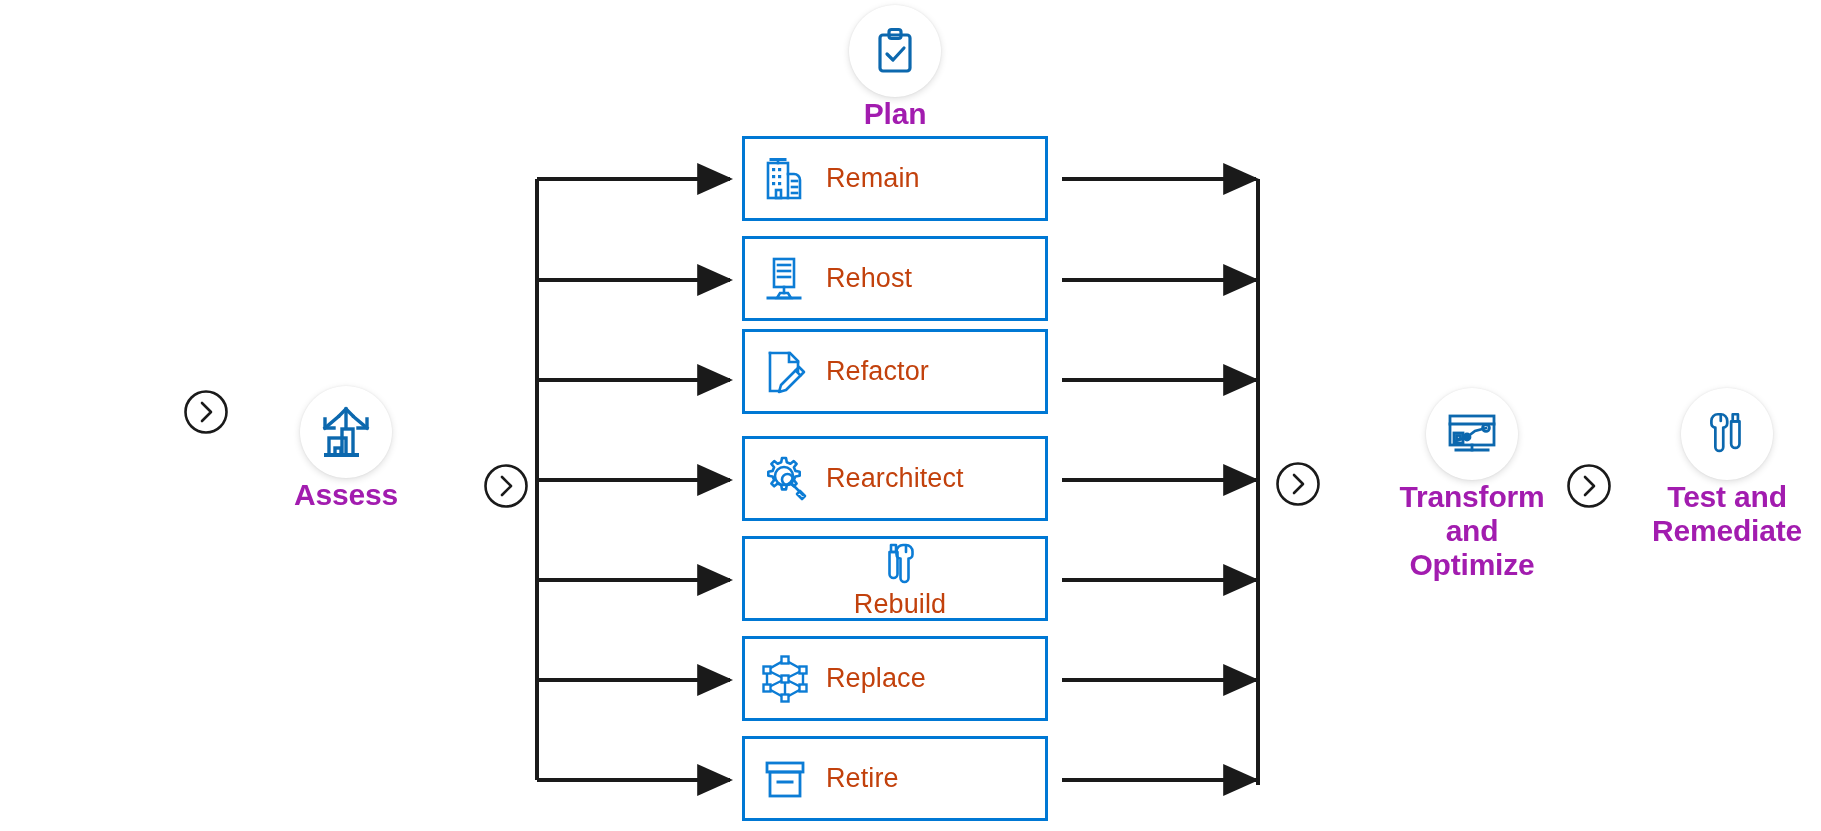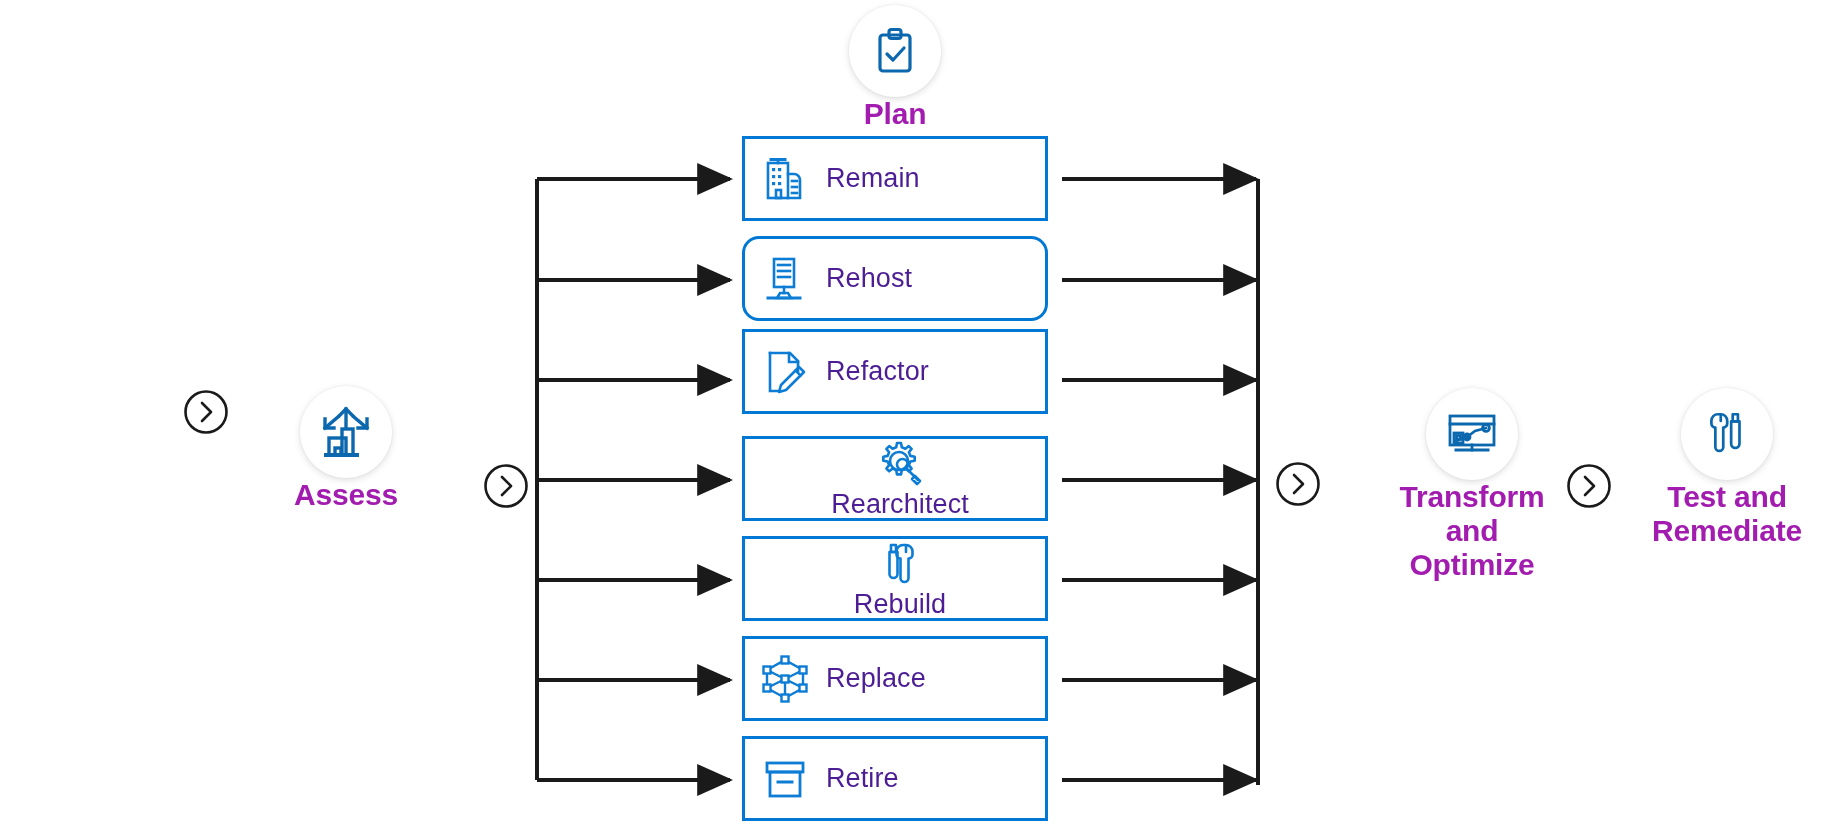--- a/index.html
+++ b/index.html
@@ -81,21 +81,21 @@
     width: 62px;
     min-width: 62px;
     margin-left: 9px;
     display: flex;
     align-items: center;
     justify-content: center;
   }
   .opt-icon svg { display: block; }
   .opt-label {
     font-size: 27px;
-    color: #4c1d95;
+    color: #c2410c;
     font-weight: 400;
     margin-left: 10px;
     letter-spacing: 0.1px;
   }
 </style>
 </head>
 <body>
 
 <div id="stage">
 
@@ -194,21 +194,21 @@
         <rect x="18" y="28" width="3.2" height="3.2" fill="#0c7cd5" stroke="none"></rect>
         <line x1="32" y1="27" x2="37" y2="27"></line>
         <line x1="32" y1="33" x2="37" y2="33"></line>
         <line x1="32" y1="39" x2="37" y2="39"></line>
         <rect x="16" y="36" width="5" height="8"></rect>
       </svg>
     </span>
     <span class="opt-label">Remain</span>
   </div>
 
-  <div class="opt-box" style="top:236px;border-radius:17px;">
+  <div class="opt-box" style="top:236px;">
     <span class="opt-icon">
       <svg width="50" height="50" viewBox="0 0 50 50" fill="none" stroke="#0c7cd5" stroke-width="2.6" stroke-linecap="square" stroke-linejoin="miter">
         <rect x="14" y="5" width="20" height="28"></rect>
         <line x1="18" y1="11" x2="30" y2="11"></line>
         <line x1="18" y1="17" x2="30" y2="17"></line>
         <line x1="18" y1="23" x2="30" y2="23"></line>
         <line x1="24" y1="33" x2="24" y2="39"></line>
         <path d="M17,44 h14 l-3,-5 h-8 z"></path>
         <line x1="8" y1="44" x2="40" y2="44" stroke-width="3"></line>
       </svg>
@@ -222,21 +222,21 @@
         <path d="M10,6 h20 l8,8 v10"></path>
         <path d="M10,6 v38 h10"></path>
         <polyline points="29,6 29,15 38,15" fill="none"></polyline>
         <path d="M39,20 l5,5 -18,18 -7,2 2,-7 z" stroke-linejoin="round"></path>
         <line x1="35.5" y1="23.5" x2="40.5" y2="28.5"></line>
       </svg>
     </span>
     <span class="opt-label">Refactor</span>
   </div>
 
-  <div class="opt-box" style="top:436px;flex-direction:column;">
+  <div class="opt-box" style="top:436px;">
     <span class="opt-icon">
       <svg width="50" height="50" viewBox="0 0 50 50" fill="none" stroke="#0c7cd5" stroke-width="2.6" stroke-linecap="round" stroke-linejoin="round">
         <path d="M22,4 l4,0 0.8,4.3 3.6,1.5 3.4,-2.7 2.8,2.8 -2.7,3.4 1.5,3.6 4.3,0.8 0,4 -4.3,0.8 -1.5,3.6 2.7,3.4 -2.8,2.8 -3.4,-2.7 -3.6,1.5 -0.8,4.3 -4,0 -0.8,-4.3 -3.6,-1.5 -3.4,2.7 -2.8,-2.8 2.7,-3.4 -1.5,-3.6 -4.3,-0.8 0,-4 4.3,-0.8 1.5,-3.6 -2.7,-3.4 2.8,-2.8 3.4,2.7 3.6,-1.5 z"></path>
         <circle cx="24" cy="22" r="9"></circle>
         <circle cx="27.5" cy="25.5" r="5.5"></circle>
         <line x1="31.5" y1="29.5" x2="43" y2="41"></line>
         <path d="M40,37 l5,5 -3,3 -5,-5 z"></path>
       </svg>
     </span>
     <span class="opt-label">Rearchitect</span>

